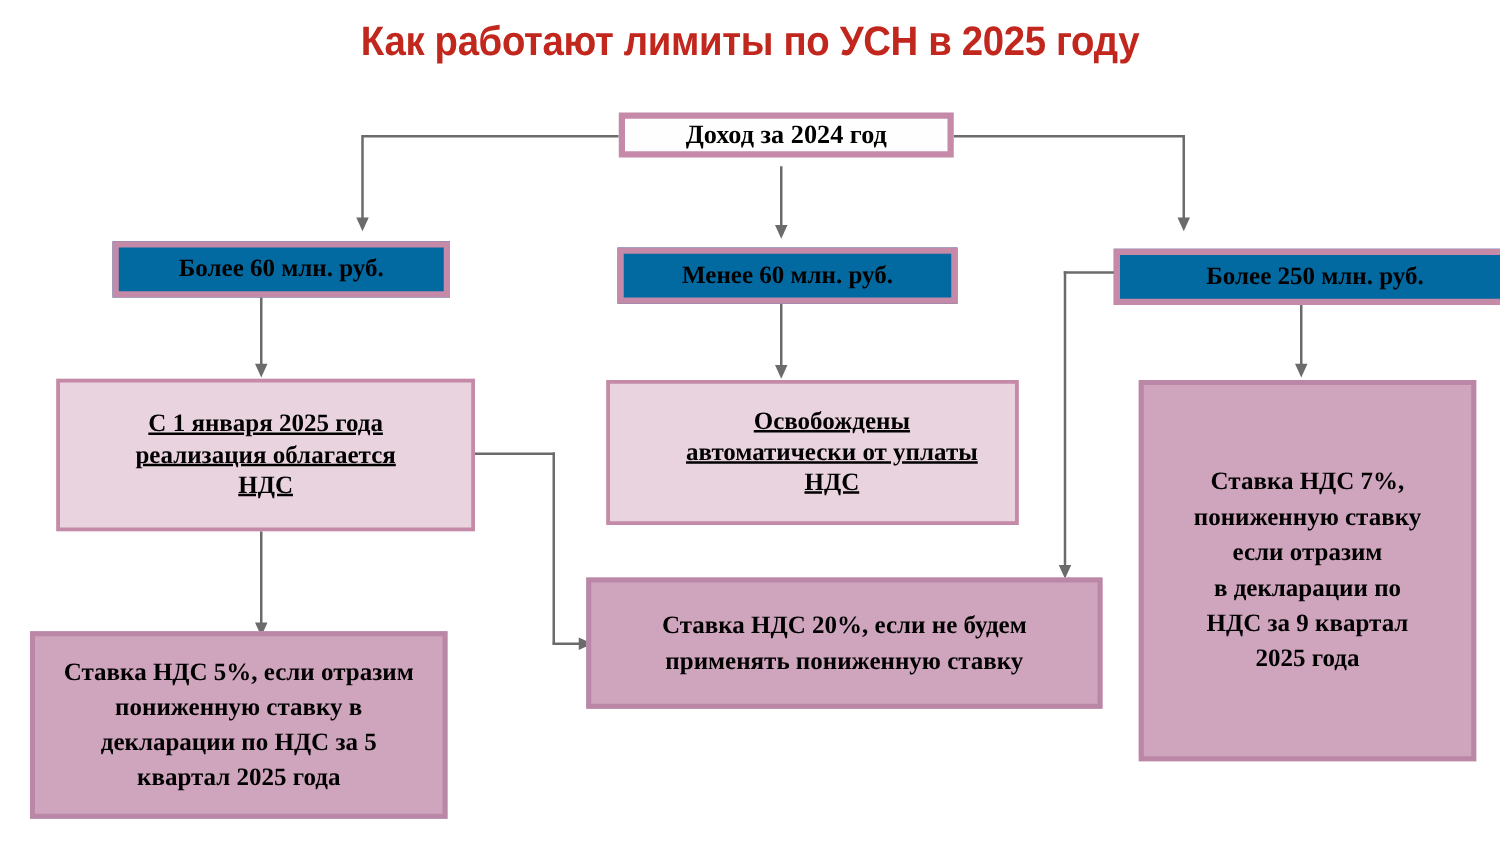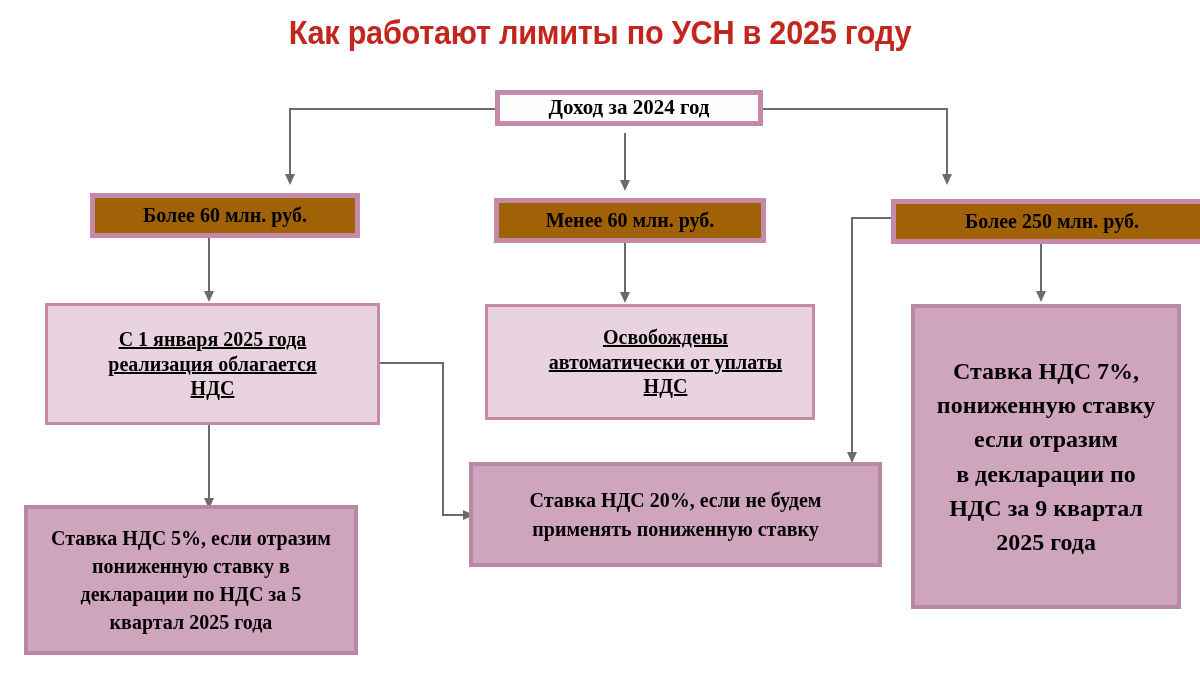--- a/index.html
+++ b/index.html
@@ -45,21 +45,21 @@
     border-style: solid;
   }
 
   
   .node.white {
     background: #fefefe;
     border-color: #c48aa8;
   }
   
   .node.grey {
-    background: #a16207;
+    background: #0369a1;
     border-color: #c48aa8;
   }
   
   .node.pink-light {
     background: #e8d3de;
     border-color: #c48aa8;
     text-decoration: underline;
   }
   
   .node.pink-dark {
@@ -156,21 +156,21 @@
   </div>
 
   <div class="node pink-light" style="left:485px; top:304px; width:330px; height:116px; border-width:3px; font-size:20px;padding-left:31px;">
     <span>
       <span>Освобождены</span>
       <span>автоматически от уплаты</span>
       <span>НДС</span>
     </span>
   </div>
 
-  <div class="node pink-dark" style="left:911px; top:304px; width:270px; height:305px; border-width:4px; font-size:24px; line-height:1.42;">
+  <div class="node pink-dark" style="left:911px; top:304px; width:270px; height:305px; border-width:4px; font-size:20px; line-height:1.42;">
     <span>
       <span>Ставка НДС 7%,</span>
       <span>пониженную ставку</span>
       <span>если отразим</span>
       <span>в декларации по</span>
       <span>НДС за 9 квартал</span>
       <span>2025 года</span>
     </span>
   </div>
 

